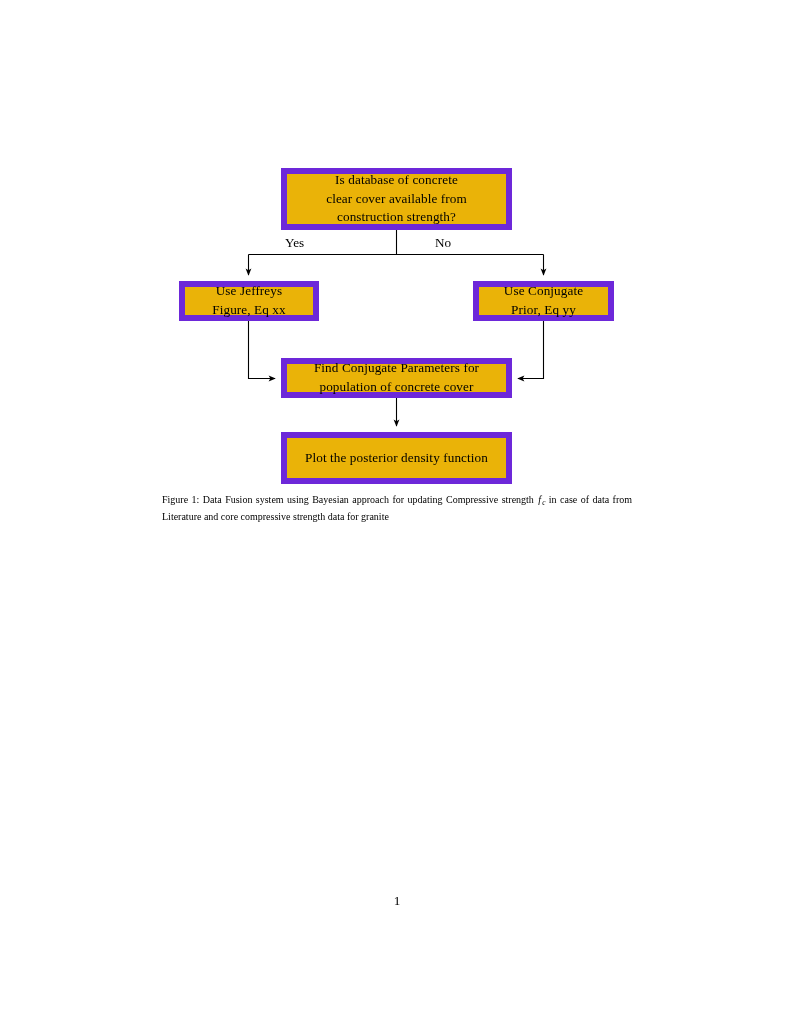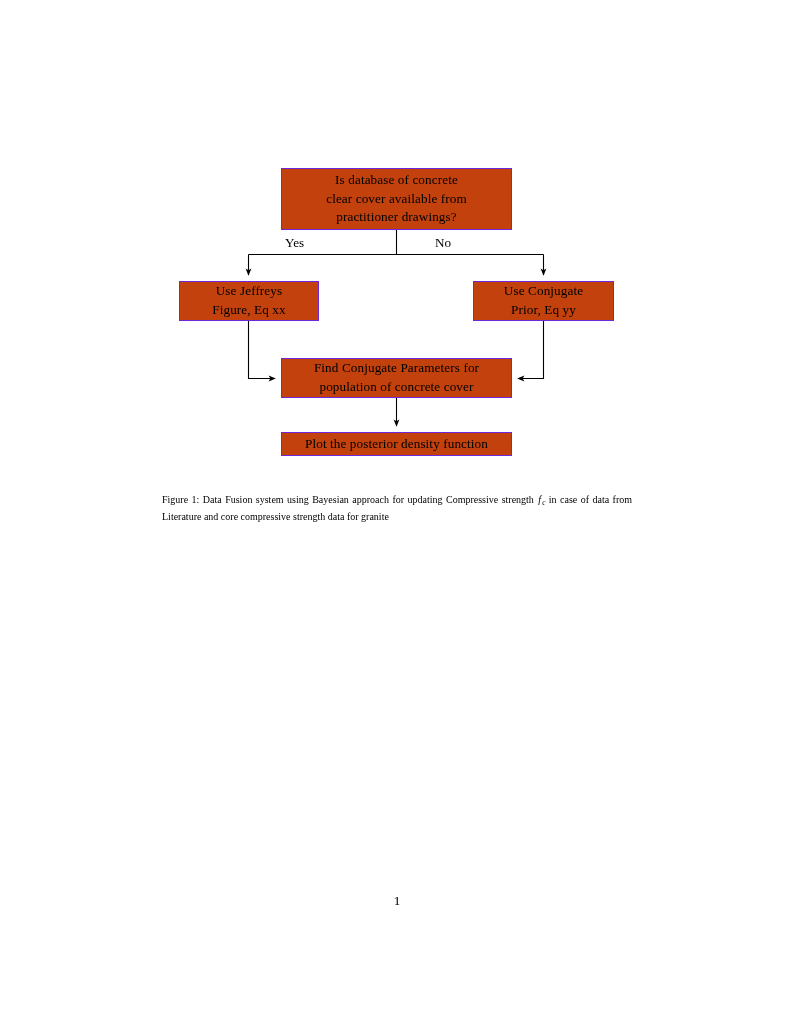--- a/index.html
+++ b/index.html
@@ -34,41 +34,41 @@
   
   #flowchart-svg {
     position: absolute;
     left: 0;
     top: 0;
   }
 
   .flow-box {
     position: absolute;
     box-sizing: border-box;
-    border: 1px solid #6d28d9;
-    background: #c2410c;
+    border: 6px solid #6d28d9;
+    background: #eab308;
     display: flex;
     flex-direction: column;
     align-items: center;
     justify-content: center;
     text-align: center;
     font-size: 13.2px;
     line-height: 1.42;
     letter-spacing: 0.1px;
   }
   .flow-box .ln {
     display: block;
     white-space: nowrap;
   }
 
   #box-decision { left: 281px; top: 168px; width: 231px; height: 62px; }
   #box-jeffreys { left: 179px; top: 281px; width: 140px; height: 40px; }
   #box-conjugate { left: 473px; top: 281px; width: 141px; height: 40px; align-items: center; }
   #box-posterior { left: 281px; top: 358px; width: 231px; height: 40px; }
-  #box-plot { left: 281px; top: 432px; width: 231px; height: 24px; }
+  #box-plot { left: 281px; top: 432px; width: 231px; height: 52px; }
 
   .edge-label {
     position: absolute;
     font-size: 13.2px;
     line-height: 1;
     white-space: nowrap;
     text-align: left;
   }
   #label-yes { left: 285px; top: 236px; width: 70px; }
   #label-no  { left: 435px; top: 236px; width: 70px; }
@@ -139,21 +139,21 @@
 
         <path d="M543.5,321 L543.5,378.5 L518,378.5" marker-end="url(#arrow-left)"></path>
 
         <path d="M396.5,398 L396.5,426" marker-end="url(#arrow-down)"></path>
       </g>
     </svg>
 
     <div class="flow-box" id="box-decision">
       <span class="ln">Is database of concrete</span>
       <span class="ln">clear cover available from</span>
-      <span class="ln">practitioner drawings?</span>
+      <span class="ln">construction strength?</span>
     </div>
 
     <div class="edge-label" id="label-yes">Yes</div>
     <div class="edge-label" id="label-no">No</div>
 
     <div class="flow-box" id="box-jeffreys">
       <span class="ln">Use Jeffreys</span>
       <span class="ln">Figure, Eq xx</span>
     </div>
 

